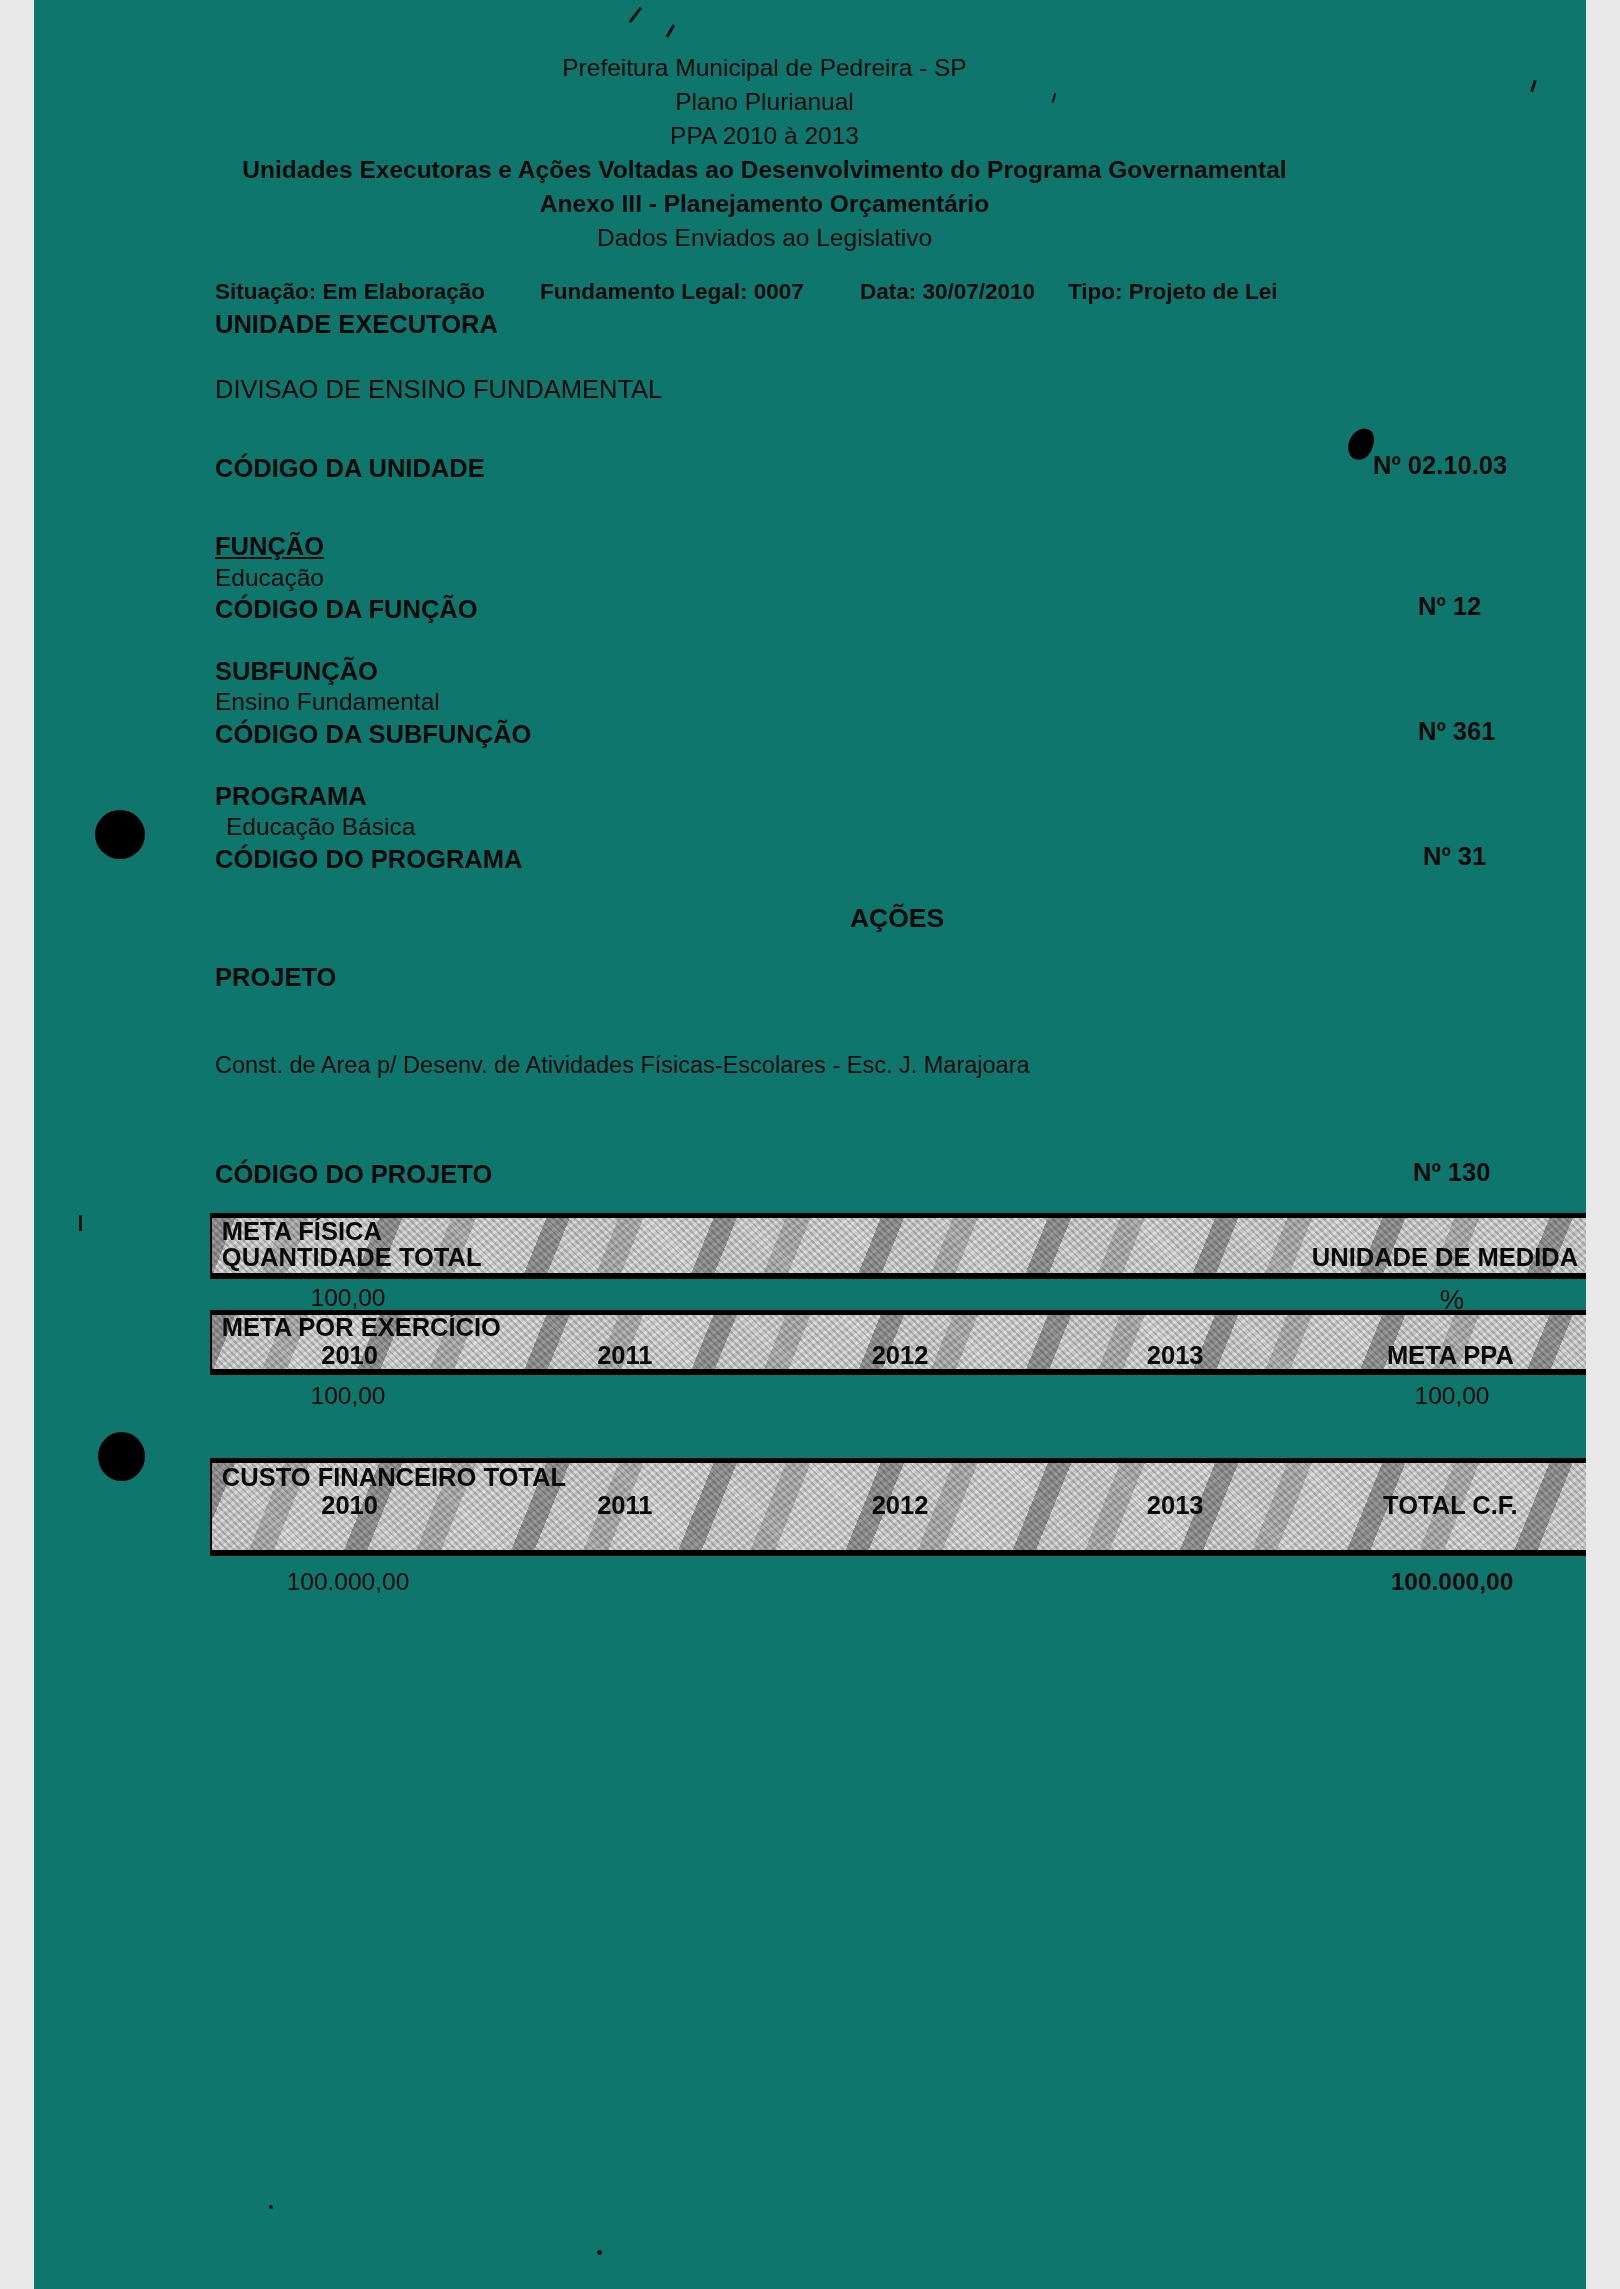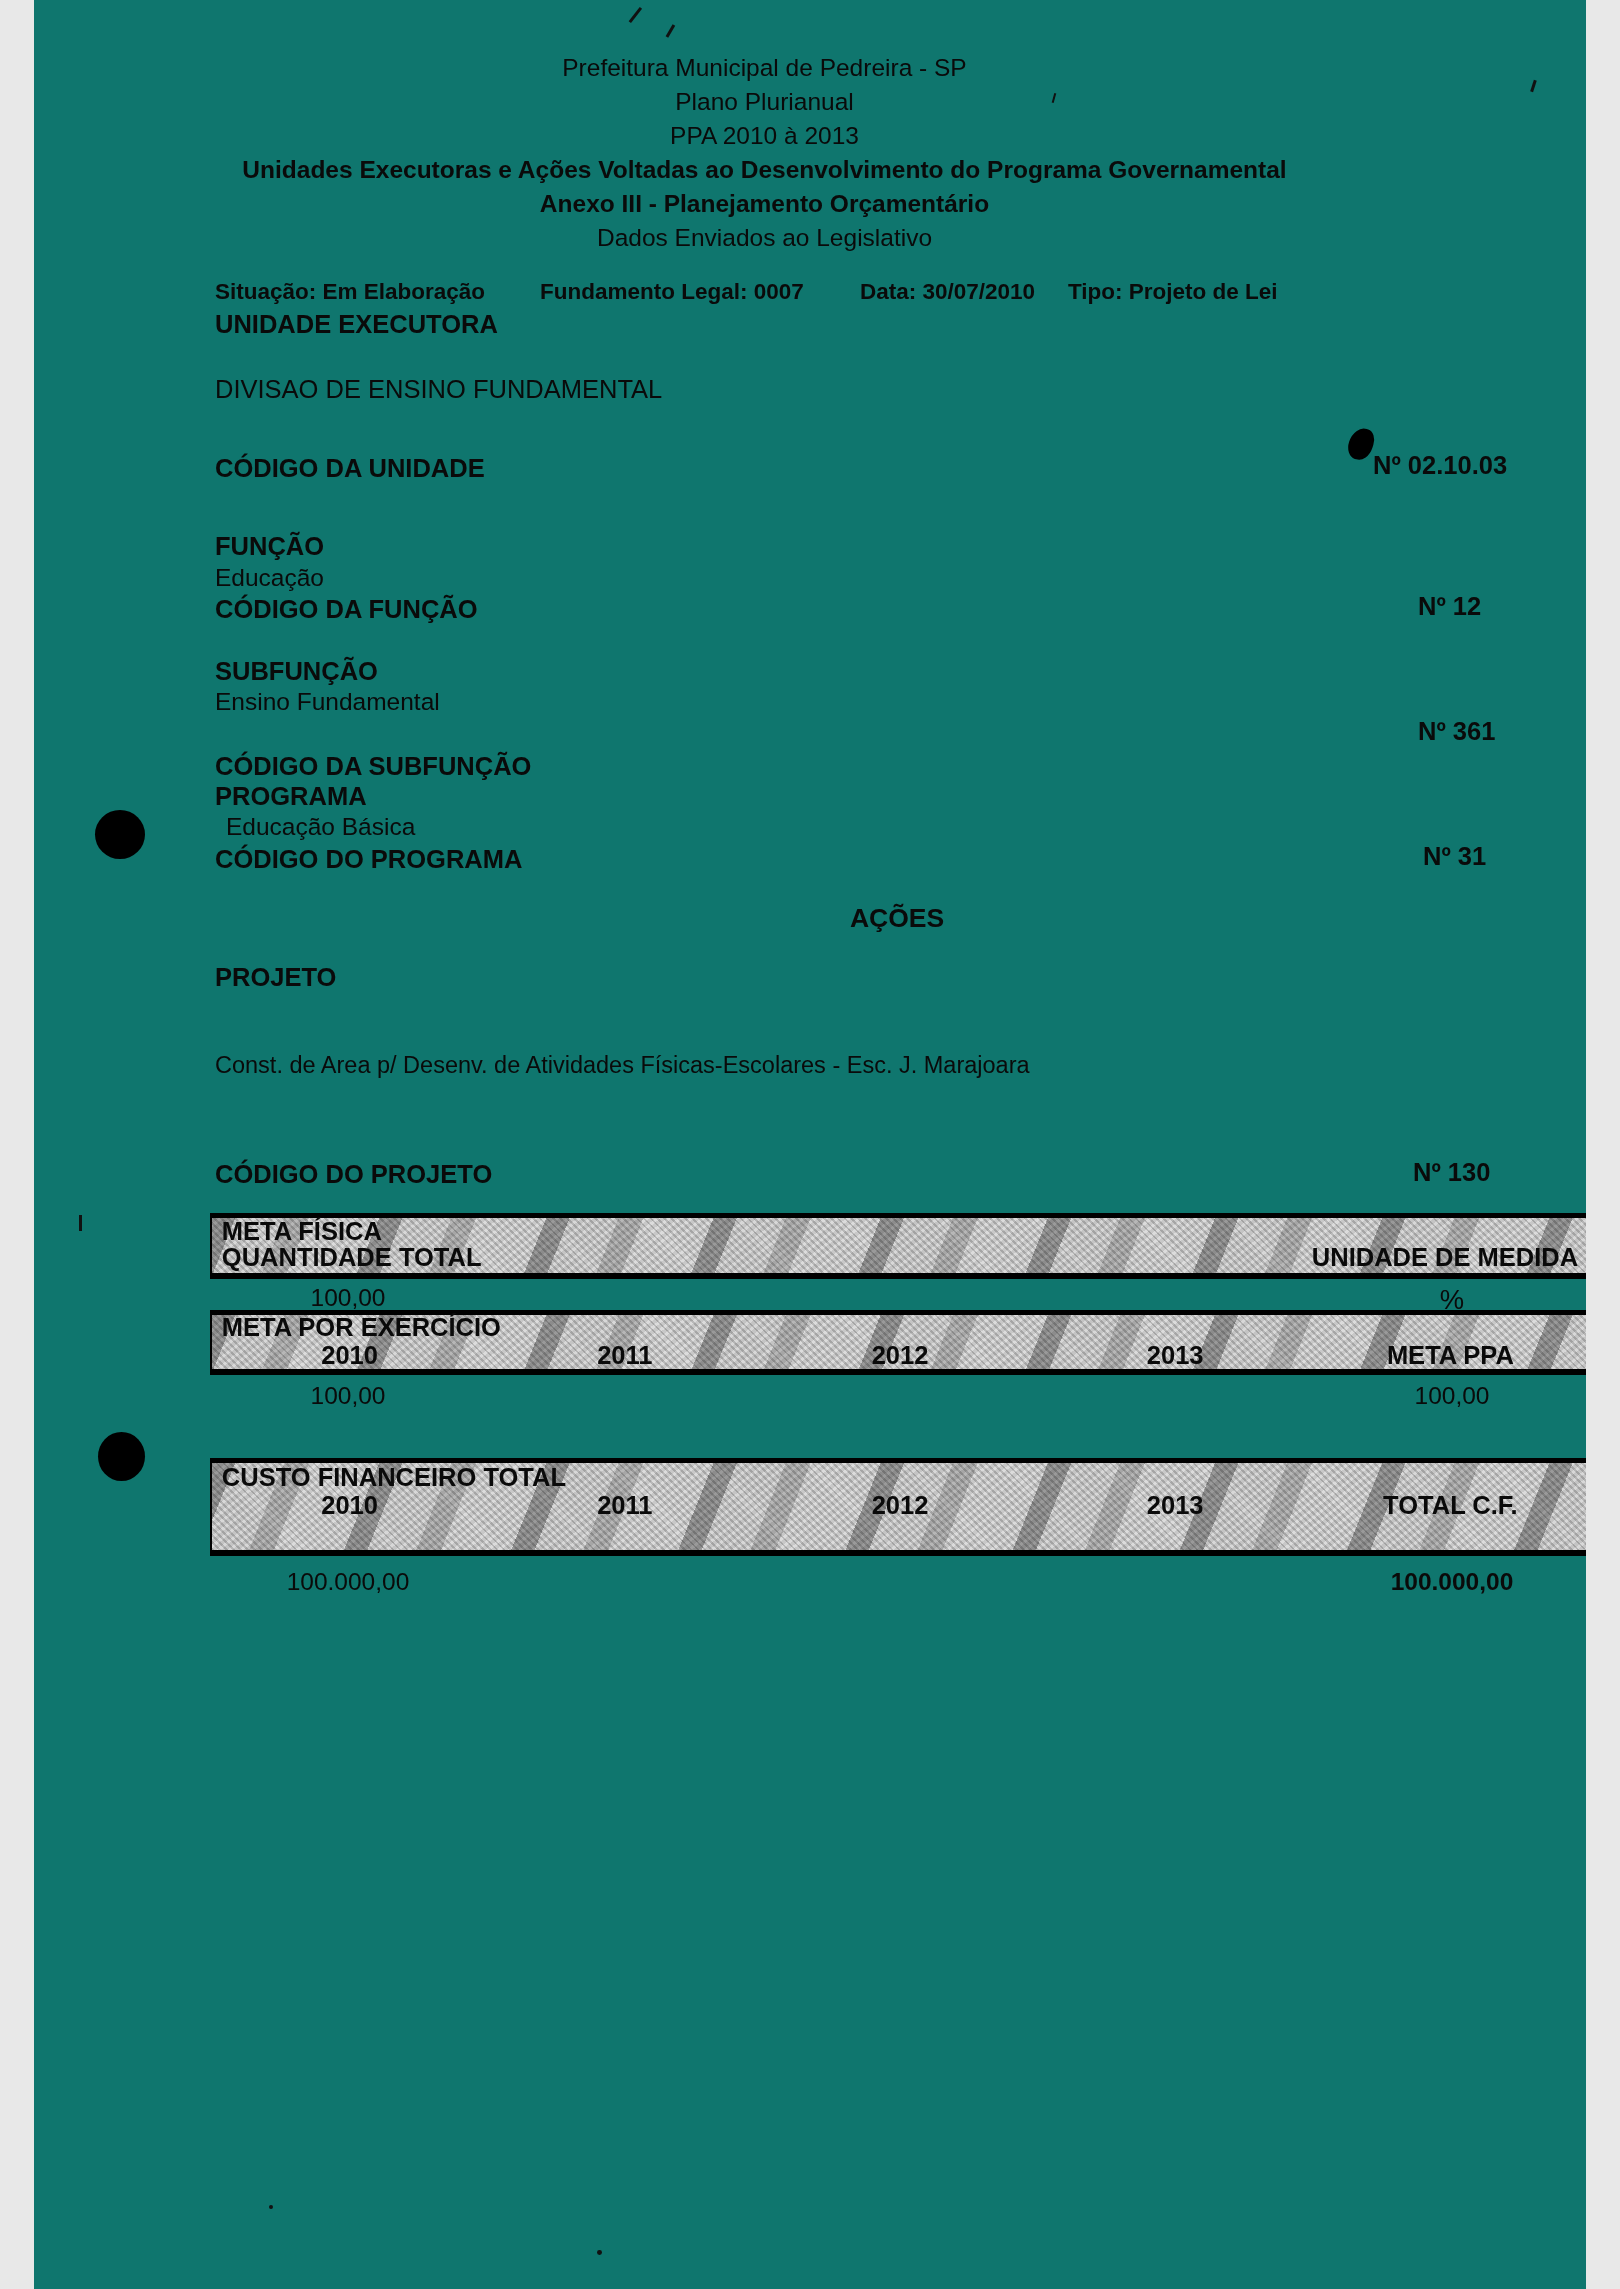--- a/index.html
+++ b/index.html
@@ -60,28 +60,28 @@
   <span class="t b" style="left:181px;top:280px;font-size:22.5px;">Situação: Em Elaboração</span>
   <span class="t b" style="left:506px;top:280px;font-size:22.5px;">Fundamento Legal: 0007</span>
   <span class="t b" style="left:826px;top:280px;font-size:22.5px;">Data: 30/07/2010</span>
   <span class="t b" style="left:1034px;top:280px;font-size:22.5px;">Tipo: Projeto de Lei</span>
 
   <span class="t b" style="left:181px;top:310px;font-size:25.5px;">UNIDADE EXECUTORA</span>
   <span class="t" style="left:181px;top:375px;font-size:25.5px;">DIVISAO DE ENSINO FUNDAMENTAL</span>
   <span class="t b" style="left:181px;top:454px;font-size:25.5px;">CÓDIGO DA UNIDADE</span>
   <span class="t b" style="left:1339px;top:451px;font-size:25.5px;">Nº 02.10.03</span>
 
-  <span class="t b" style="left:181px;top:532px;font-size:25.5px;">FUNÇÃO</span>
+  <span class="t b" style="left:181px;top:532px;font-size:25.5px;text-decoration:underline;">FUNÇÃO</span>
   <span class="t" style="left:181px;top:565px;font-size:24.5px;">Educação</span>
   <span class="t b" style="left:181px;top:595px;font-size:25.5px;">CÓDIGO DA FUNÇÃO</span>
   <span class="t b" style="left:1384px;top:592px;font-size:25.5px;">Nº 12</span>
 
   <span class="t b" style="left:181px;top:657px;font-size:25.5px;">SUBFUNÇÃO</span>
   <span class="t" style="left:181px;top:689px;font-size:24.5px;">Ensino Fundamental</span>
-  <span class="t b" style="left:181px;top:752px;font-size:25.5px;">CÓDIGO DA SUBFUNÇÃO</span>
+  <span class="t b" style="left:181px;top:720px;font-size:25.5px;">CÓDIGO DA SUBFUNÇÃO</span>
   <span class="t b" style="left:1384px;top:717px;font-size:25.5px;">Nº 361</span>
 
   <span class="t b" style="left:181px;top:782px;font-size:25.5px;">PROGRAMA</span>
   <span class="t" style="left:181px;top:814px;font-size:24.5px;margin-left:11px;">Educação Básica</span>
   <span class="t b" style="left:181px;top:845px;font-size:25.5px;">CÓDIGO DO PROGRAMA</span>
   <span class="t b" style="left:1389px;top:842px;font-size:25.5px;">Nº 31</span>
 
   <span class="t b" style="left:863px;top:904px;font-size:26.5px;transform:translateX(-50%);">AÇÕES</span>
   <span class="t b" style="left:181px;top:963px;font-size:25.5px;">PROJETO</span>
   <span class="t" style="left:181px;top:1053px;font-size:23.5px;">Const. de Area p/ Desenv. de Atividades Físicas-Escolares - Esc. J. Marajoara</span>

